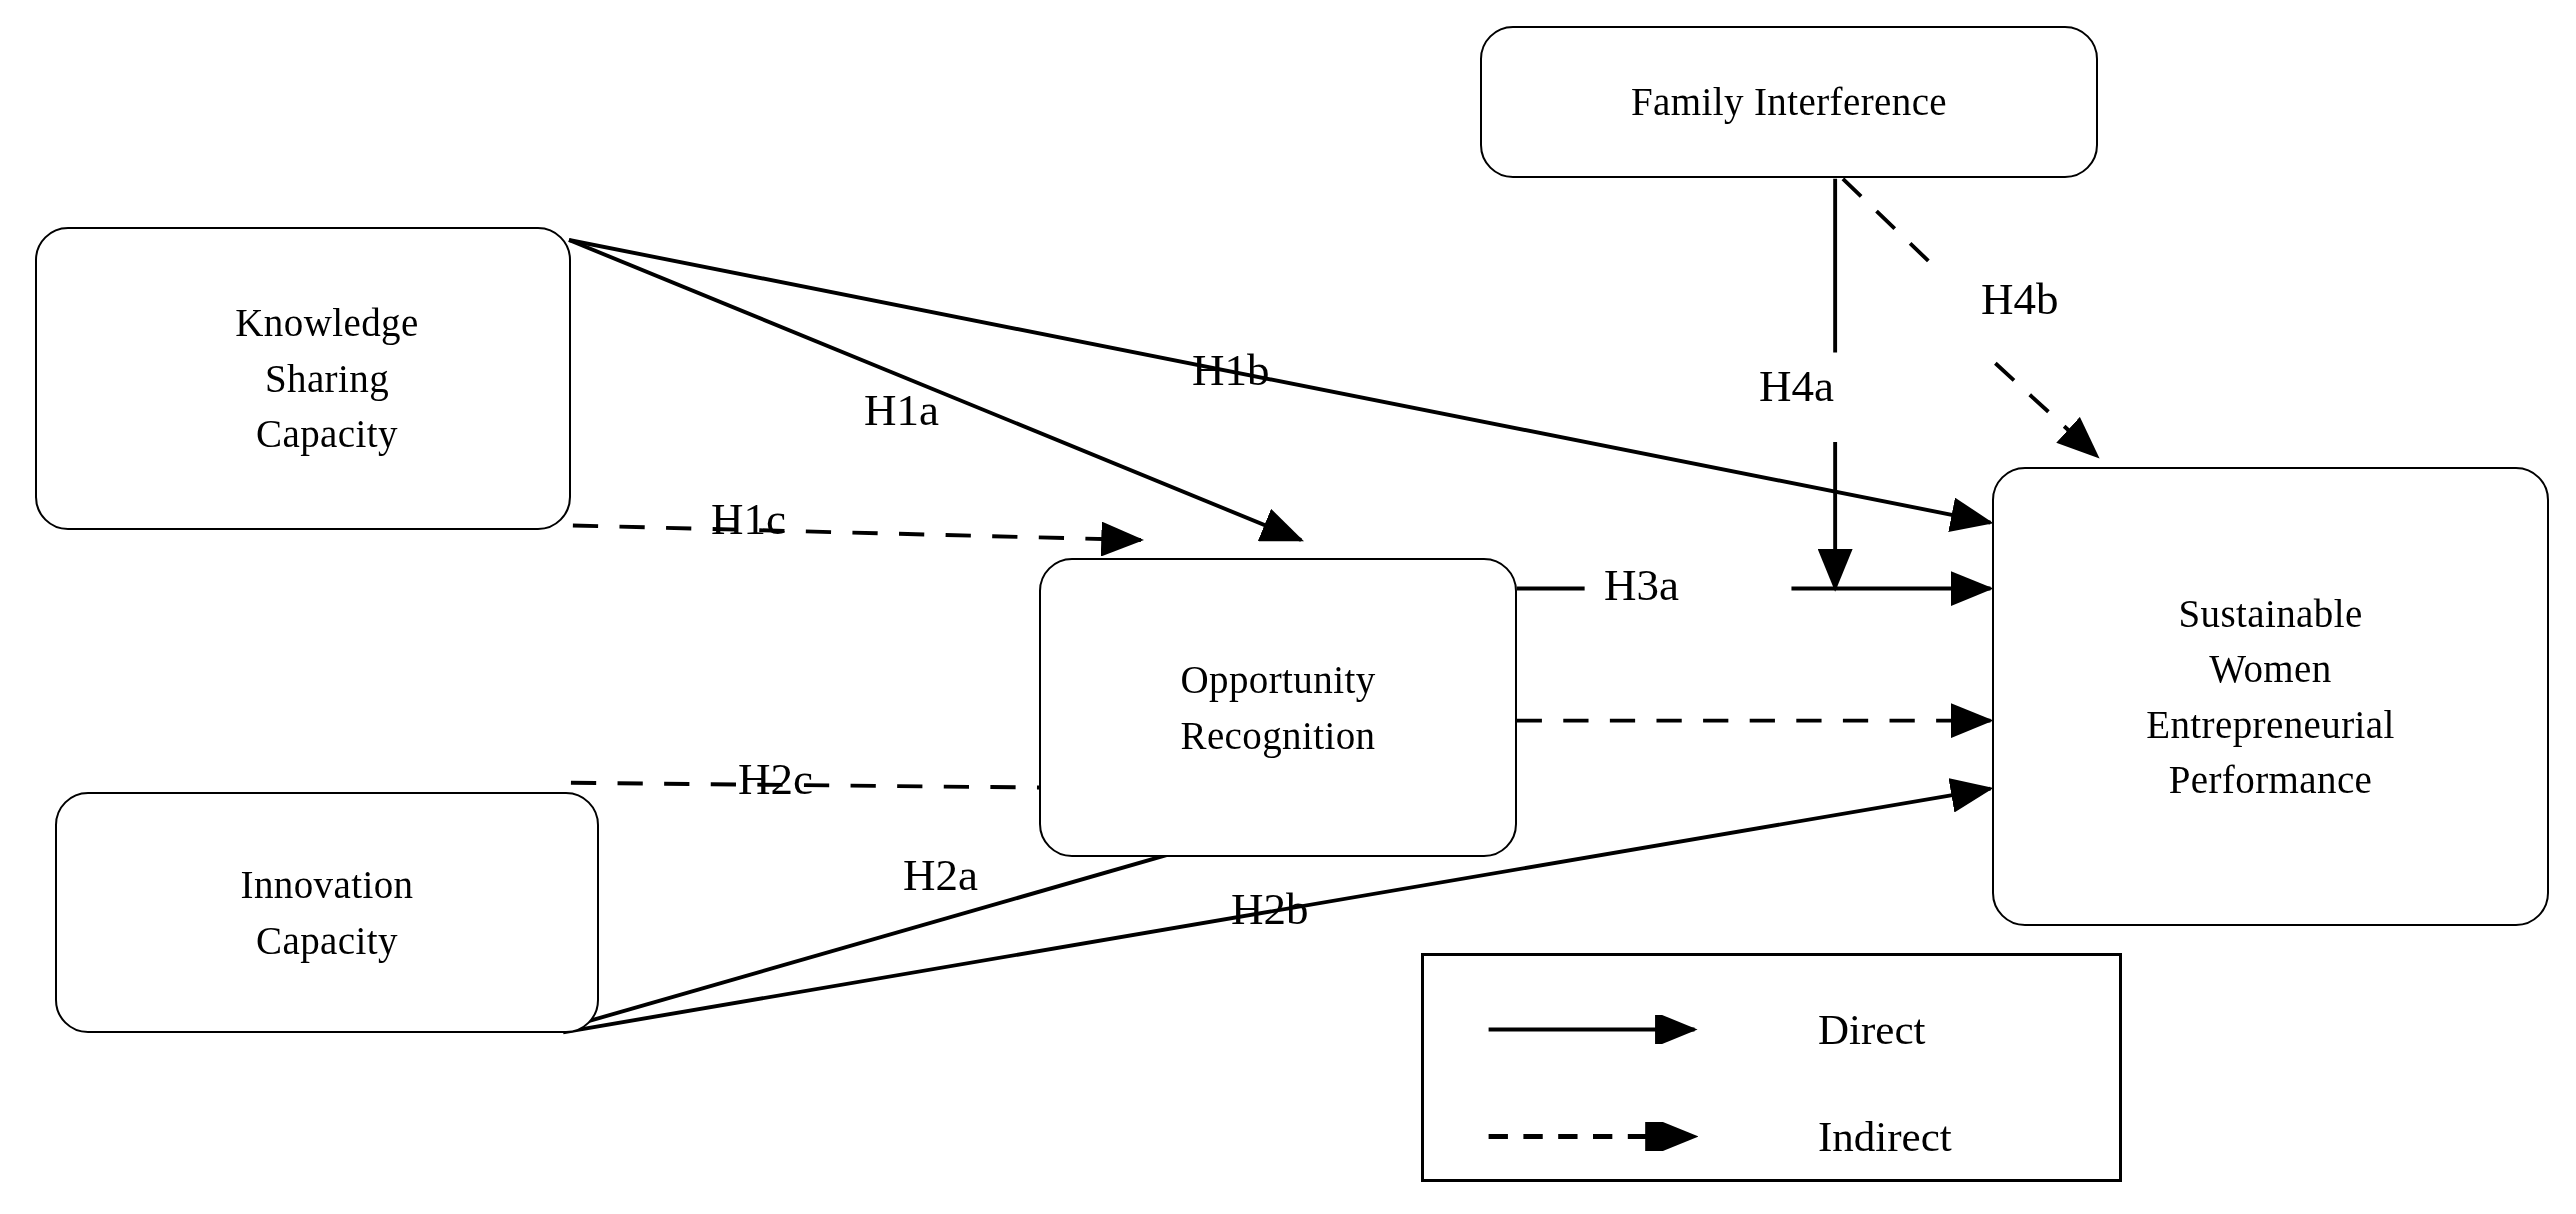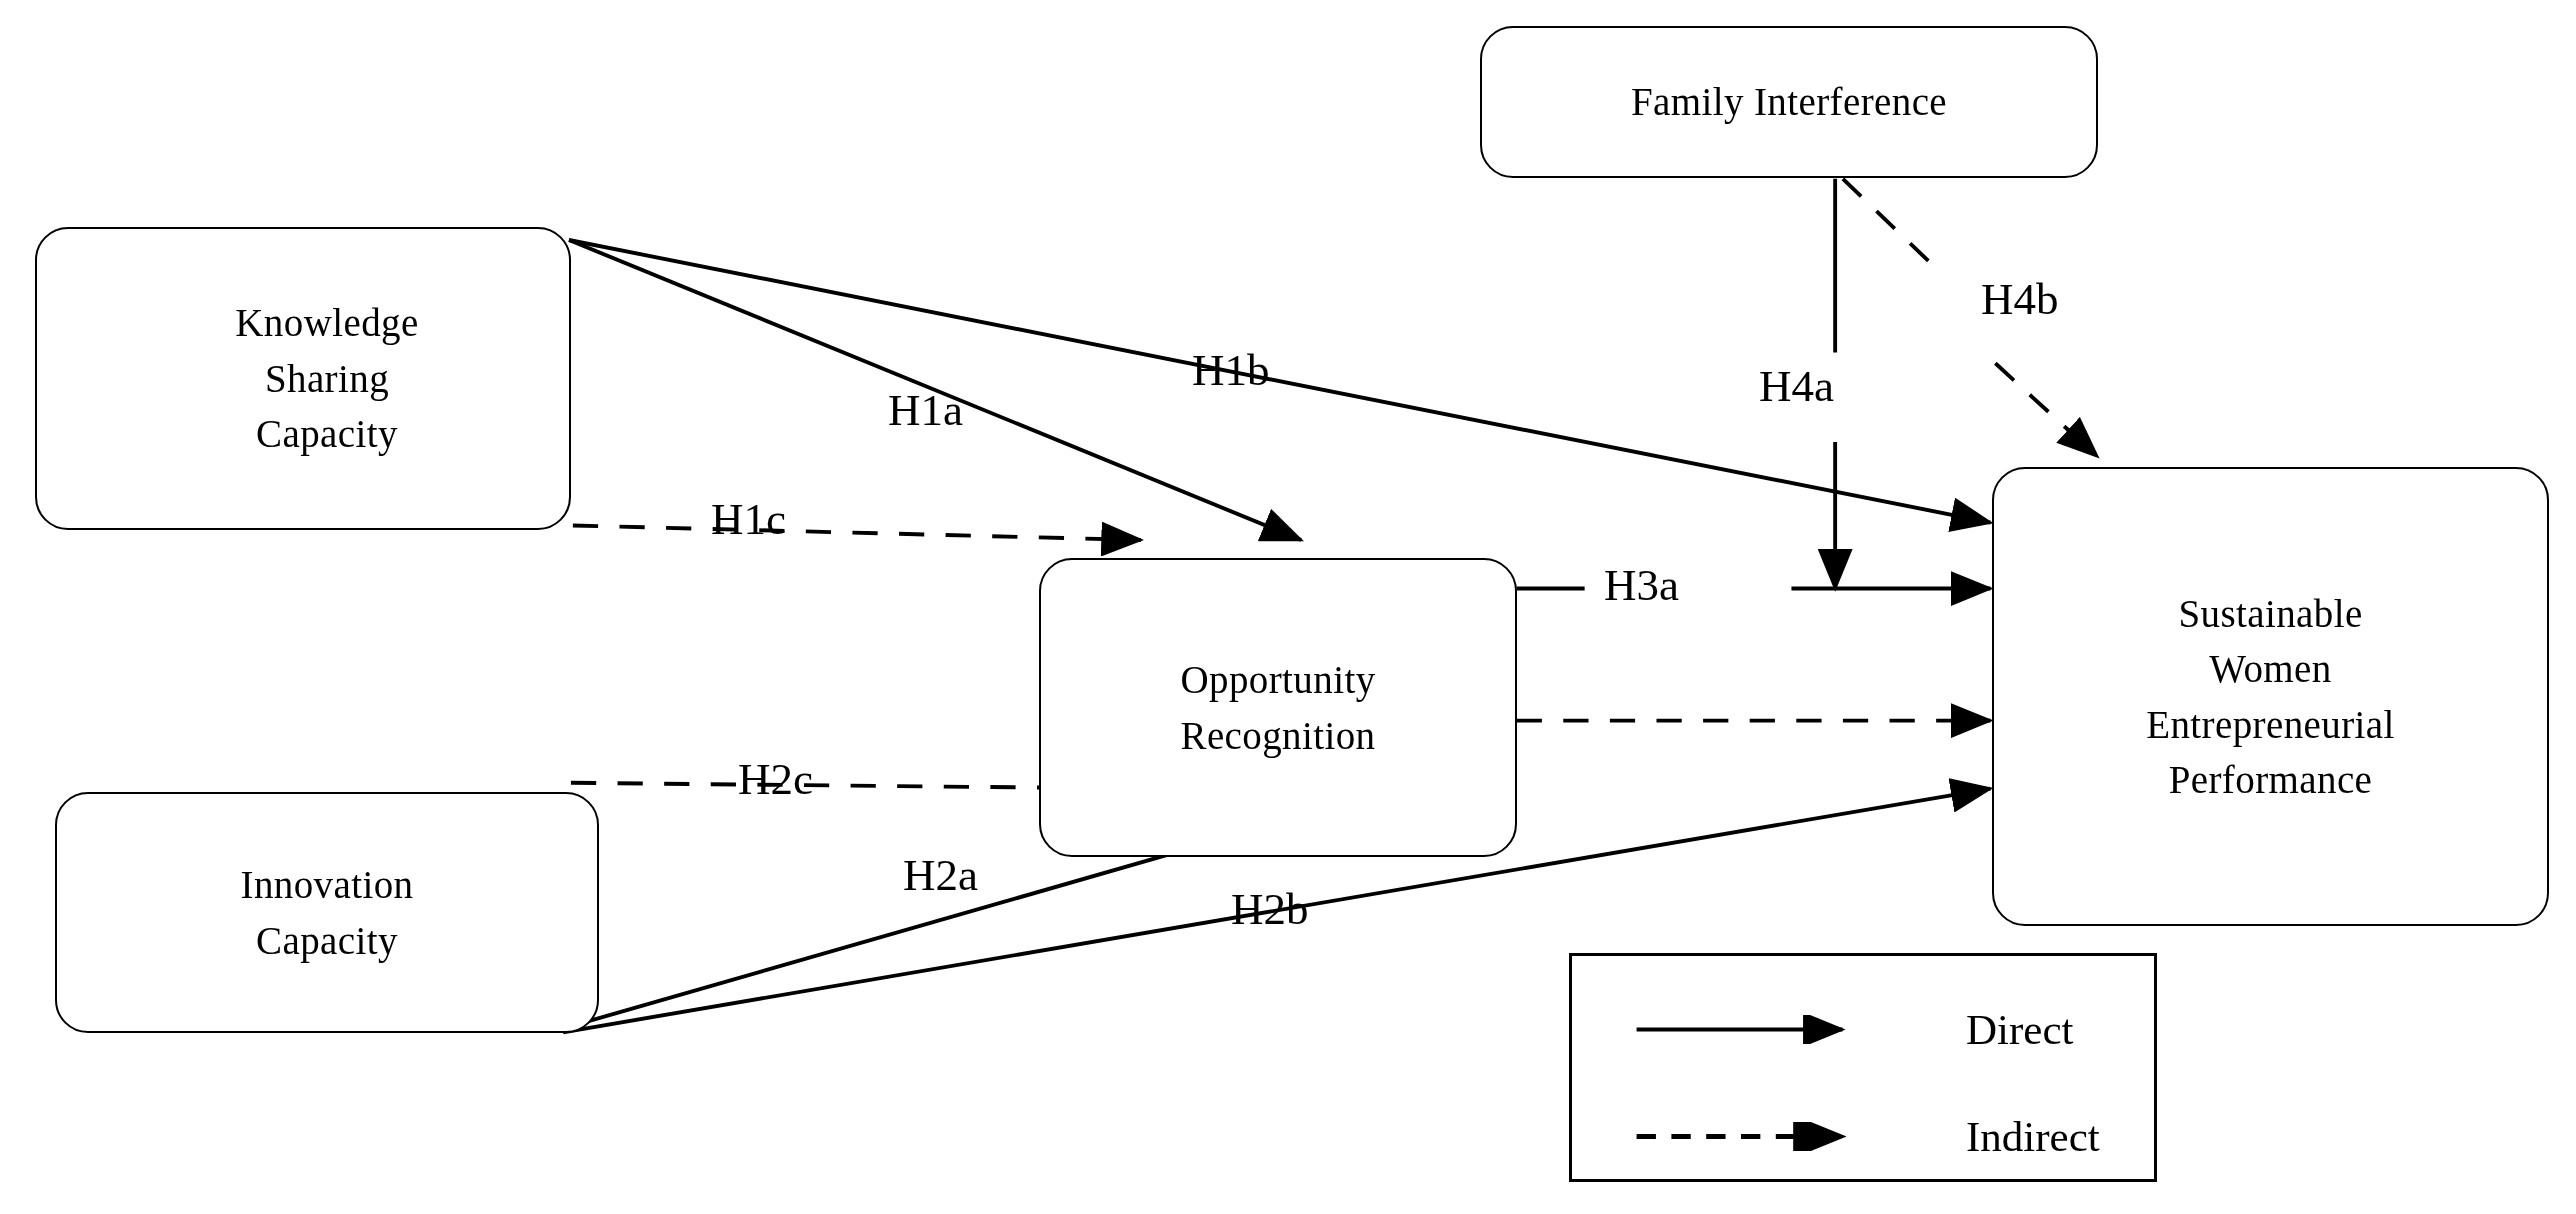--- a/index.html
+++ b/index.html
@@ -147,39 +147,39 @@
     <span class="node-label">Family Interference</span>
   </div>
 
   <div class="node-box" id="box-swep" style="left:1992px; top:467px; width:557px; height:459px;">
     <span class="node-label">Sustainable
 Women
 Entrepreneurial
 Performance</span>
   </div>
 
-  <div class="edge-label" style="left:864px; top:388px;margin-left:24px;">H1a</div>
+  <div class="edge-label" style="left:864px; top:388px;">H1a</div>
 
   <div class="edge-label" style="left:1192px; top:348px;">H1b</div>
 
   <div class="edge-label" style="left:711px; top:497px;">H1c</div>
 
   <div class="edge-label" style="left:903px; top:853px;">H2a</div>
 
   <div class="edge-label" style="left:1231px; top:887px;font-family:Liberation Serif, serif;">H2b</div>
 
   <div class="edge-label" style="left:738px; top:757px;">H2c</div>
 
   <div class="edge-label" style="left:1604px; top:563px;">H3a</div>
 
   <div class="edge-label" style="left:1759px; top:364px;">H4a</div>
 
   <div class="edge-label" style="left:1981px; top:277px;">H4b</div>
 
-  <div id="legend-box" style="left:1569px; top:953px; width:588px; height:229px;">
+  <div id="legend-box" style="left:1421px; top:953px; width:701px; height:229px;">
 
     <div class="legend-row" style="left:62px; top:52px;">
       <span class="legend-swatch">
         <svg width="243" height="29" viewBox="0 0 250 30" xmlns="http://www.w3.org/2000/svg">
           <defs>
             <marker id="lg-arrow-1" markerWidth="11" markerHeight="9" refX="10.2" refY="4.5" orient="auto" markerUnits="strokeWidth">
               <path d="M0,0 L11,4.5 L0,9 z" fill="#000000"></path>
             </marker>
           </defs>
           <line x1="2" y1="15" x2="215" y2="15" stroke="#000000" stroke-width="4" marker-end="url(#lg-arrow-1)"></line>

